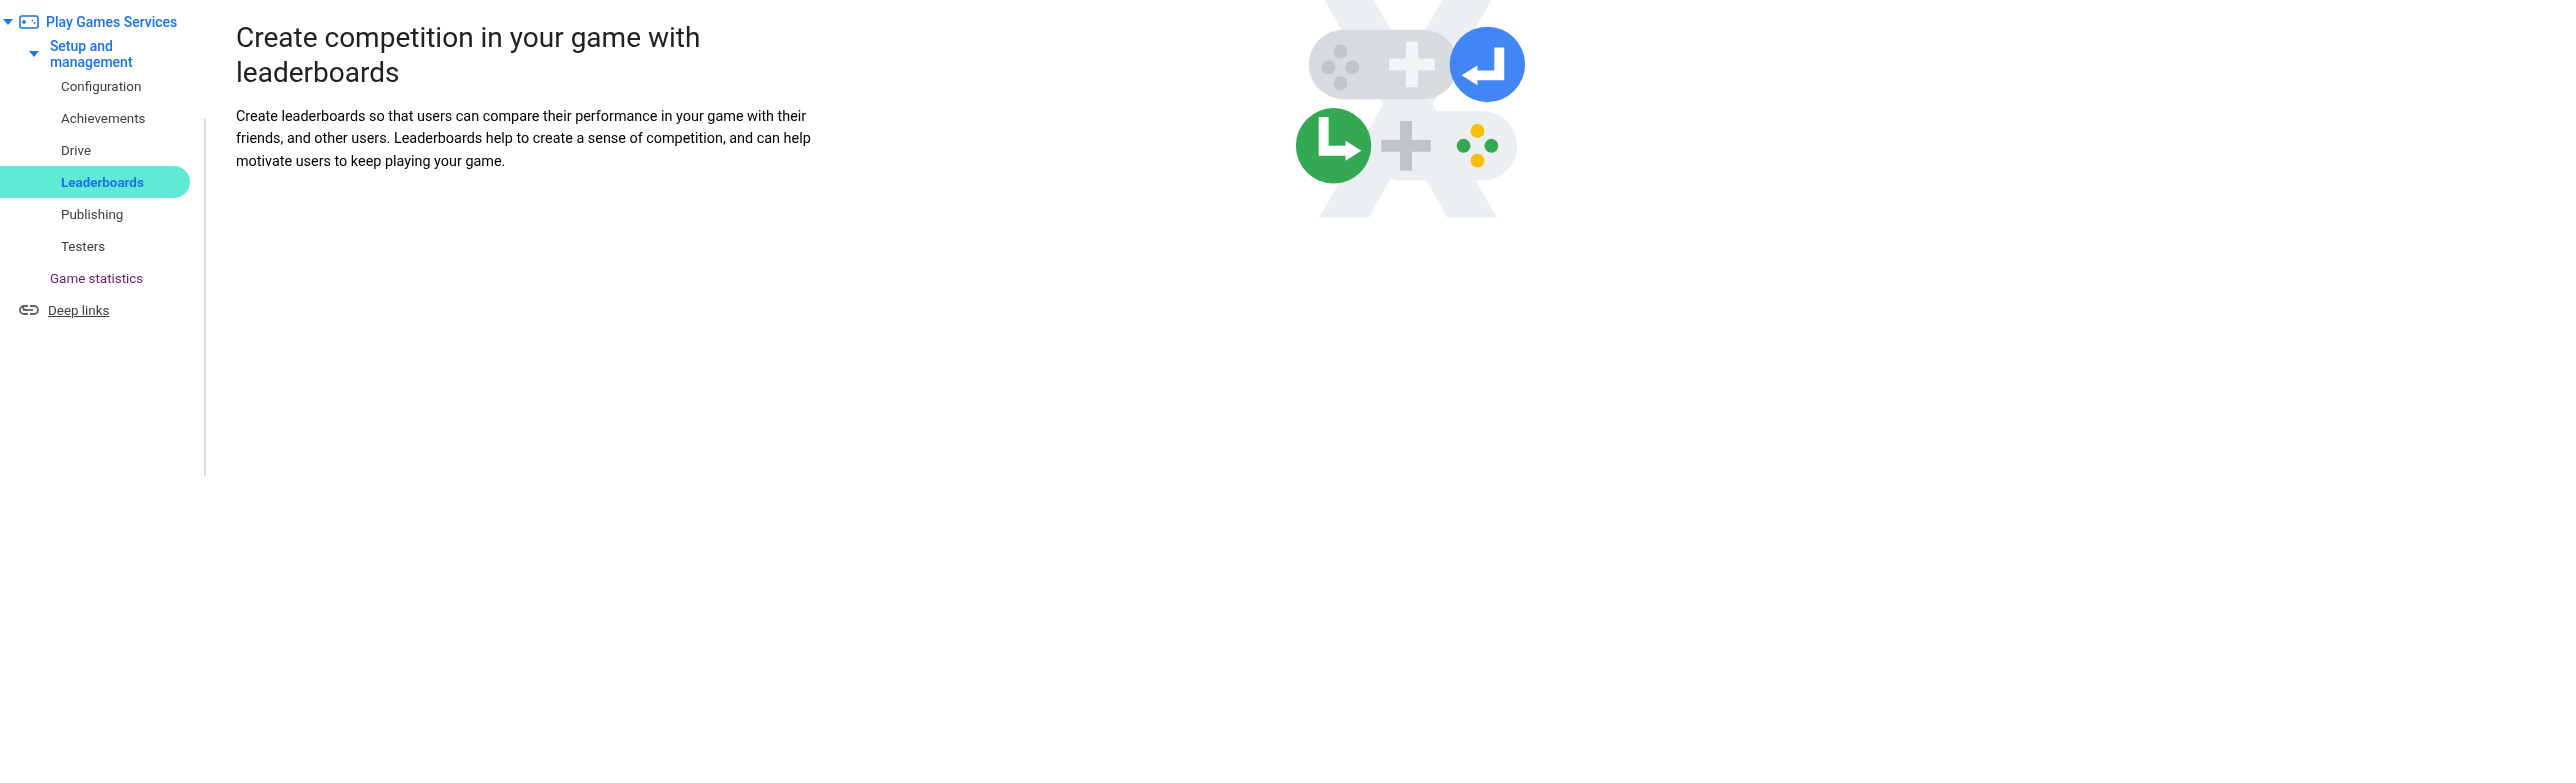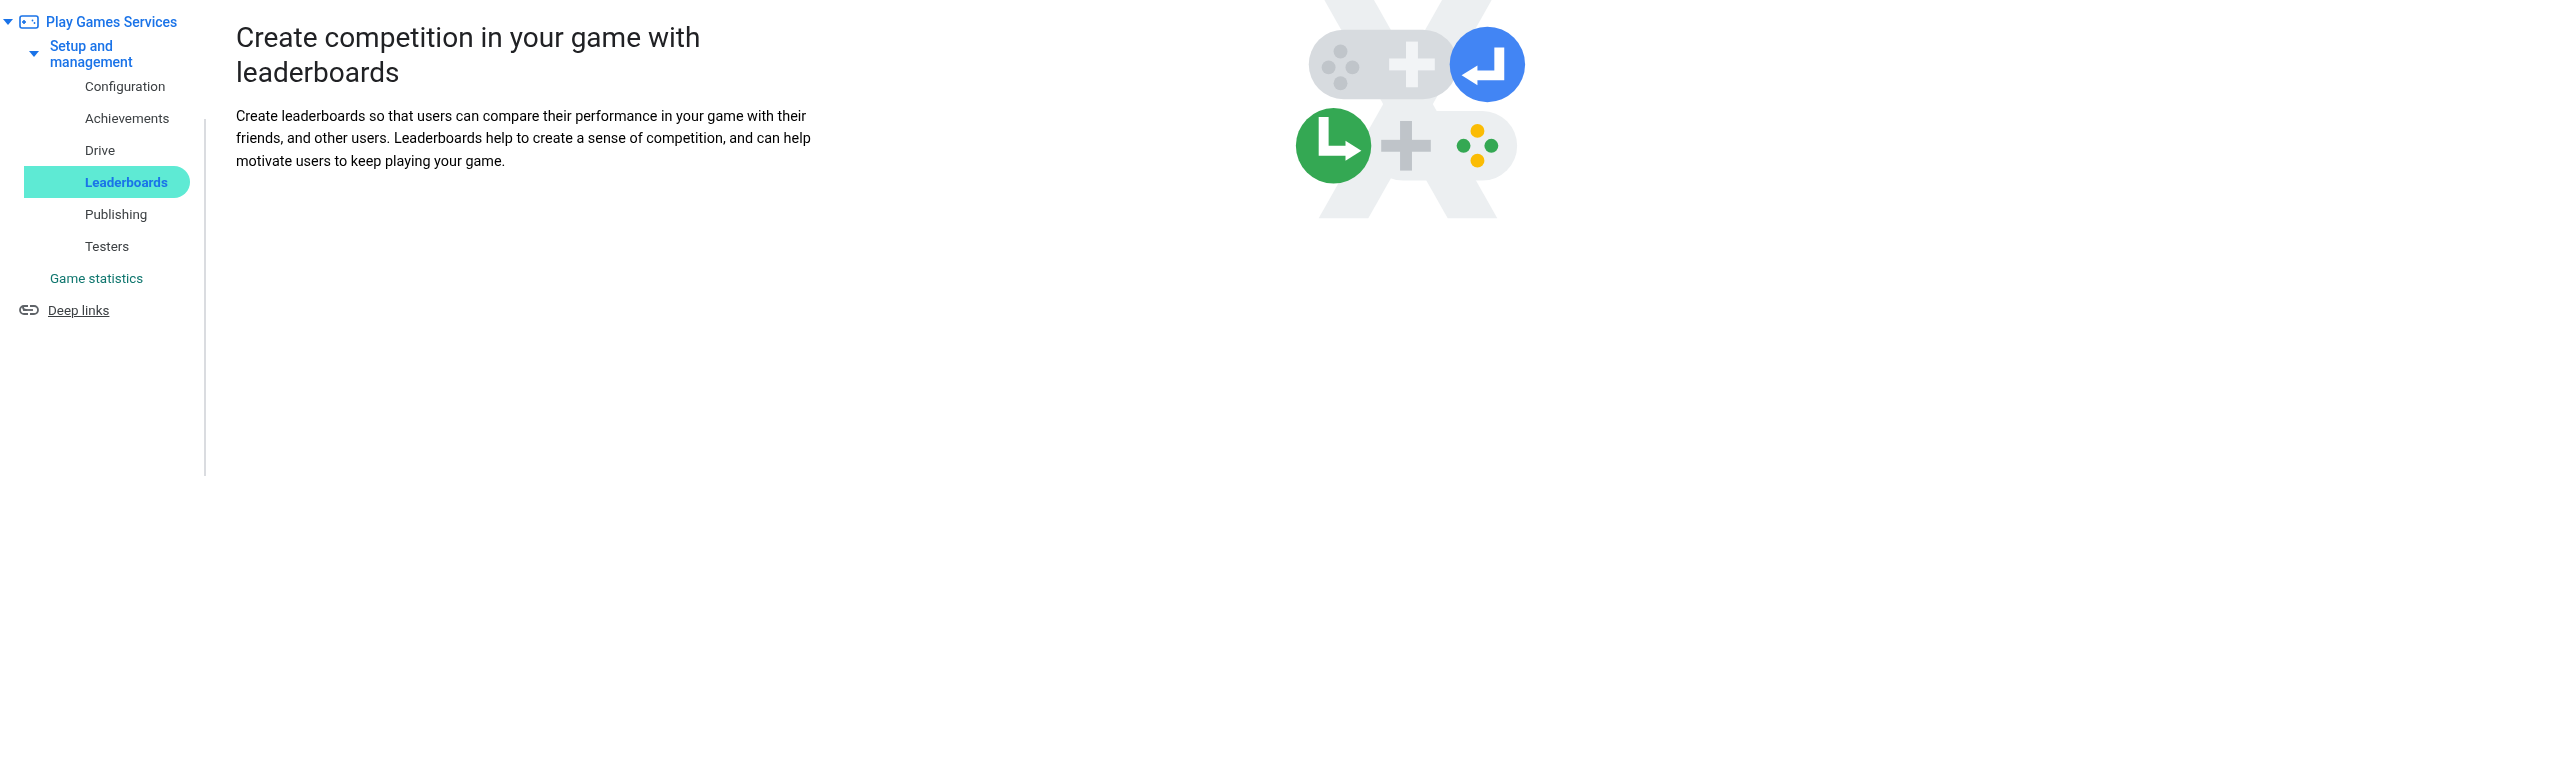--- a/index.html
+++ b/index.html
@@ -69,34 +69,33 @@
     display: flex;
     align-items: center;
     height: 32px;
     padding-left: 61px;
     border-top-right-radius: 16px;
     border-bottom-right-radius: 16px;
     margin-right: 8px;
     cursor: pointer;
     color: #3c4043;
     font-size: 13.4px;
-    margin-left: 24px;
   }
   .nav-item.selected {
     background: #5eead4;
     color: #1a73e8;
     font-weight: 700;
   }
   .nav-item2 {
     display: flex;
     align-items: center;
     height: 32px;
     padding-left: 50px;
     cursor: pointer;
-    color: #0f766e;
+    color: #701a75;
     font-size: 13.4px;
   }
   .nav-item3 {
     display: flex;
     align-items: center;
     height: 32px;
     padding-left: 18px;
     cursor: pointer;
     color: #3c4043;
     font-size: 13.4px;

